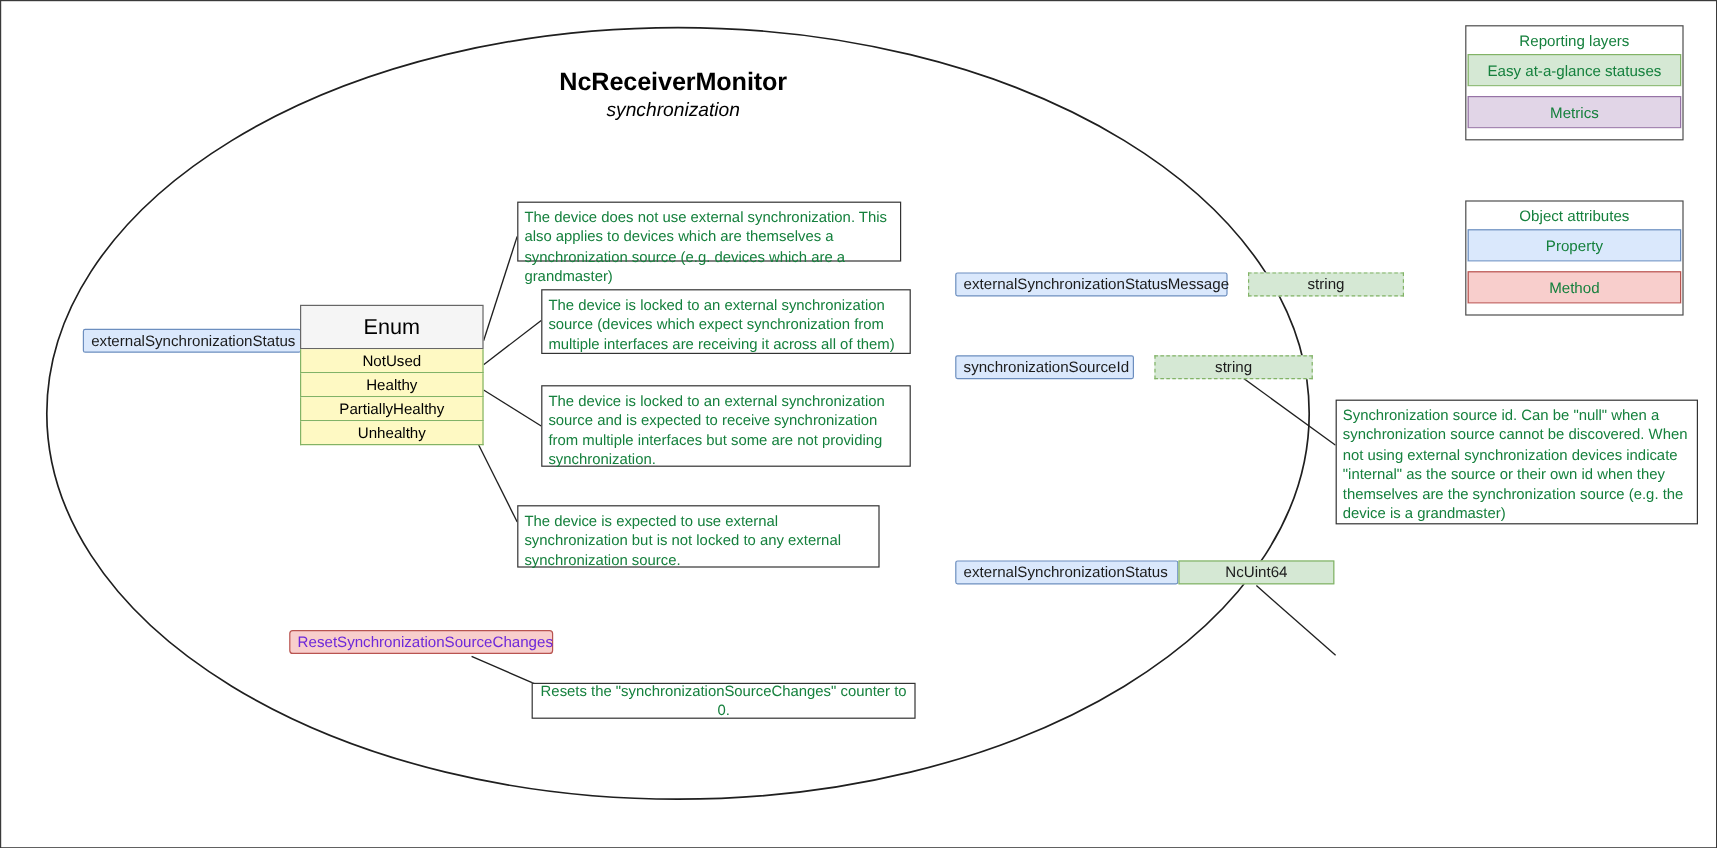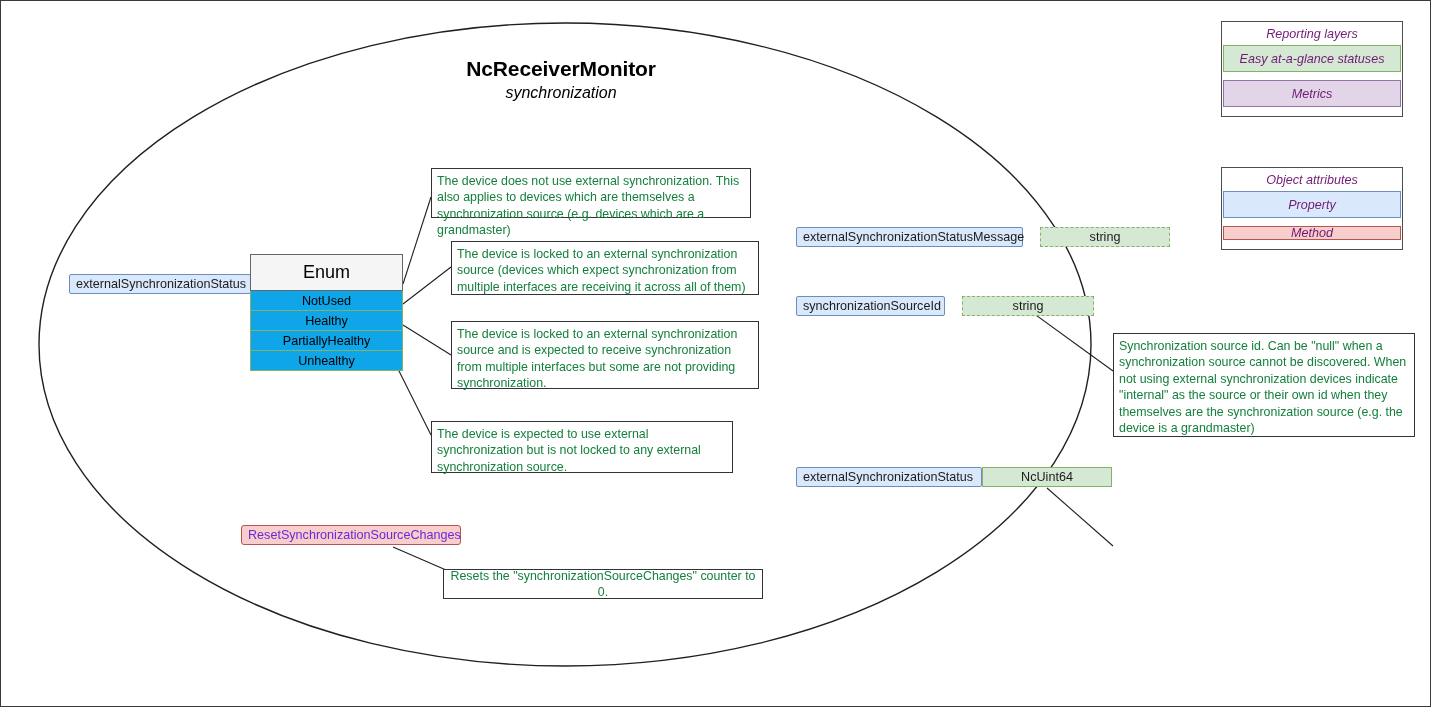--- a/index.html
+++ b/index.html
@@ -126,21 +126,21 @@
     background: #f5f5f5;
     border: 1px solid #666666;
     display: flex;
     align-items: center;
     justify-content: center;
     font-size: 18px;
     box-sizing: border-box;
   }
   .enum-row {
     height: 20px;
-    background: #0ea5e9;
+    background: #fef9c3;
     border: 1px solid #82b366;
     border-top: none;
     display: flex;
     align-items: center;
     justify-content: center;
     font-size: 12.6px;
     box-sizing: border-box;
   }
 
   
@@ -150,28 +150,27 @@
     border: 1px solid #4d4d4d;
     background: #ffffff;
     padding: 1px;
   }
   .legend-row {
     box-sizing: border-box;
     display: flex;
     align-items: center;
     justify-content: center;
     font-size: 12.6px;
-    color: #701a75;
-    font-style: italic;
+    color: #15803d;
   }
   .legend-title { height: 22px; background: #ffffff; }
   .legend-green { height: 27px; background: #d5e8d4; border: 1px solid #82b366; }
   .legend-purple { height: 27px; background: #e1d5e7; border: 1px solid #9673a6; }
   .legend-blue { height: 27px; background: #dae8fc; border: 1px solid #6c8ebf; }
-  .legend-red { height: 14px; background: #f8cecc; border: 1px solid #b85450; }
+  .legend-red { height: 27px; background: #f8cecc; border: 1px solid #b85450; }
   .legend-gap { height: 8px; background: #ffffff; }
 </style>
 </head>
 <body>
 
 <div id="canvas">
 
   <svg id="edges" viewBox="0 0 1431 707" xmlns="http://www.w3.org/2000/svg">
     <ellipse cx="564" cy="343.5" rx="526" ry="321.5" fill="none" stroke="#1f1f1f" stroke-width="1.4"></ellipse>
 

